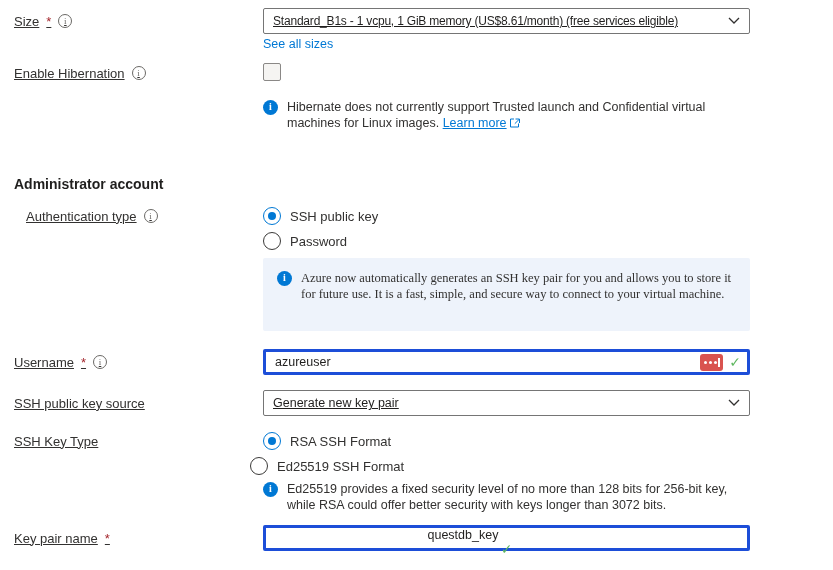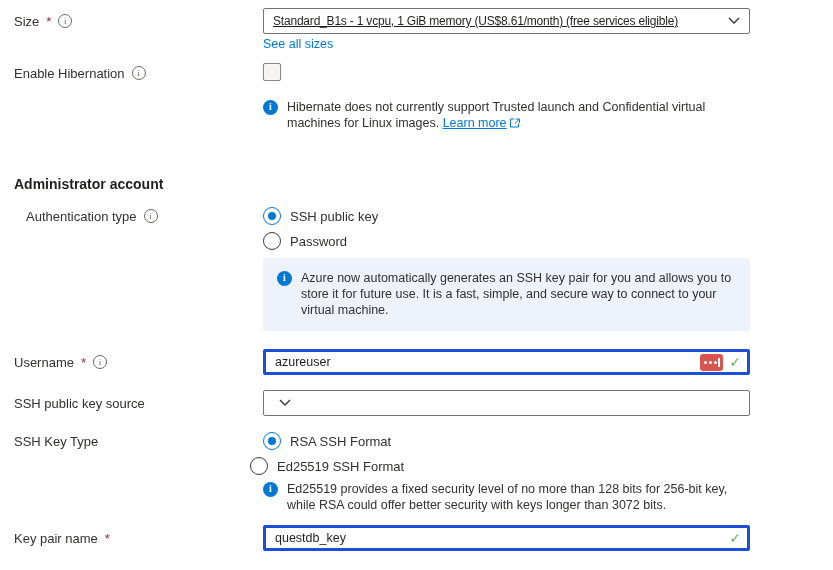--- a/index.html
+++ b/index.html
@@ -1,20 +1,20 @@
 <!DOCTYPE html>
 <html><head>
 <meta charset="utf-8">
 <style>
   html,body{margin:0;padding:0;background:#fff;}
   body{width:833px;height:570px;font-family:"Liberation Sans",sans-serif;color:#323130;}
   .canvas{position:relative;width:833px;height:570px;overflow:hidden;}
   .abs{position:absolute;}
 
-  .label-row{display:flex;align-items:center;gap:7px;font-size:13px;color:#323130;height:26px;}
+  .label-row{display:flex;align-items:center;gap:7px;font-size:13px;color:#323130;height:26px;text-decoration:underline;}
   .label-row.short{height:20px;}
   .req{color:#a4262c;}
   .info-icon{width:14px;height:14px;box-sizing:border-box;border:1px solid #6b6966;border-radius:50%;
     display:inline-flex;align-items:center;justify-content:center;color:#6b6966;
     font-size:9px;font-family:"Liberation Serif",serif;flex:0 0 auto;cursor:default;}
   .info-icon::before{content:"i";}
 
   .section-title{font-size:14px;font-weight:bold;color:#201f1e;}
 
   .control{box-sizing:border-box;width:487px;height:26px;border:1px solid #757575;border-radius:2px;
@@ -27,21 +27,21 @@
   .link{color:#0078d4;font-size:12.5px;text-decoration:none;cursor:pointer;}
   .link.underline{text-decoration:underline;}
 
   .note{display:flex;gap:9px;font-size:12.5px;line-height:1.28;color:#323130;}
   .info-filled{flex:0 0 auto;width:15px;height:15px;border-radius:50%;background:#0078d4;color:#fff;
     display:inline-flex;align-items:center;justify-content:center;font-size:10px;font-weight:bold;
     font-family:"Liberation Serif",serif;margin-top:1px;}
   .info-filled::before{content:"i";}
 
   .bluebox{box-sizing:border-box;width:487px;height:73px;background:#eef3fb;border-radius:2px;
-    padding:12px 18px 12px 14px;}
+    padding:12px 18px 12px 14px;font-family:Liberation Serif, serif;}
 
   .radio{display:flex;align-items:center;gap:9px;font-size:13px;cursor:pointer;height:20px;}
   .radio-circle{box-sizing:border-box;width:18px;height:18px;border-radius:50%;border:1px solid #3b3a39;
     background:#fff;display:flex;align-items:center;justify-content:center;flex:0 0 auto;}
   .radio-circle.selected{border-color:#0078d4;}
   .radio-dot{width:8px;height:8px;border-radius:50%;background:#0078d4;}
 
   .checkbox{box-sizing:border-box;width:18px;height:18px;border:1px solid #8a8886;border-radius:2px;
     background:#f5f4f2;cursor:pointer;}
 
@@ -127,20 +127,21 @@
   <div class="abs textfield" style="left:263px;top:349px;">
     <input type="text" value="azureuser" style="">
     <span class="pw-ext-icon"></span>
     <span class="check-icon"></span>
   </div>
 
   <div class="abs label-row" style="left:14px;top:390px;">
     <span>SSH public key source</span>
   </div>
   <div class="abs control dropdown" style="left:263px;top:390px;">
+    <span class="value">Generate new key pair</span>
     <span class="chevron">
       <svg width="12" height="8" viewBox="0 0 12 8">
           <path d="M1 1 L6 6 L11 1" fill="none" stroke="#323130" stroke-width="1.3"></path>
         </svg>
     </span>
   </div>
 
   <div class="abs label-row short" style="left:14px;top:431px;">
     <span>SSH Key Type</span>
   </div>
@@ -157,18 +158,18 @@
 
   <div class="abs note" style="left:263px;top:481px;width:487px;">
     <span class="info-filled"></span>
     <span>Ed25519 provides a fixed security level of no more than 128 bits for 256-bit key, while RSA could offer better security with keys longer than 3072 bits.</span>
   </div>
 
   <div class="abs label-row" style="left:14px;top:525px;">
     <span>Key pair name</span>
       <span class="req">*</span>
   </div>
-  <div class="abs textfield" style="left:263px;top:525px;">
+  <div class="abs textfield" style="left:263px;top:525px;flex-direction:column;">
     <input type="text" value="questdb_key" style="">
     <span class="check-icon"></span>
   </div>
 
 </div>
 
 </body></html>

